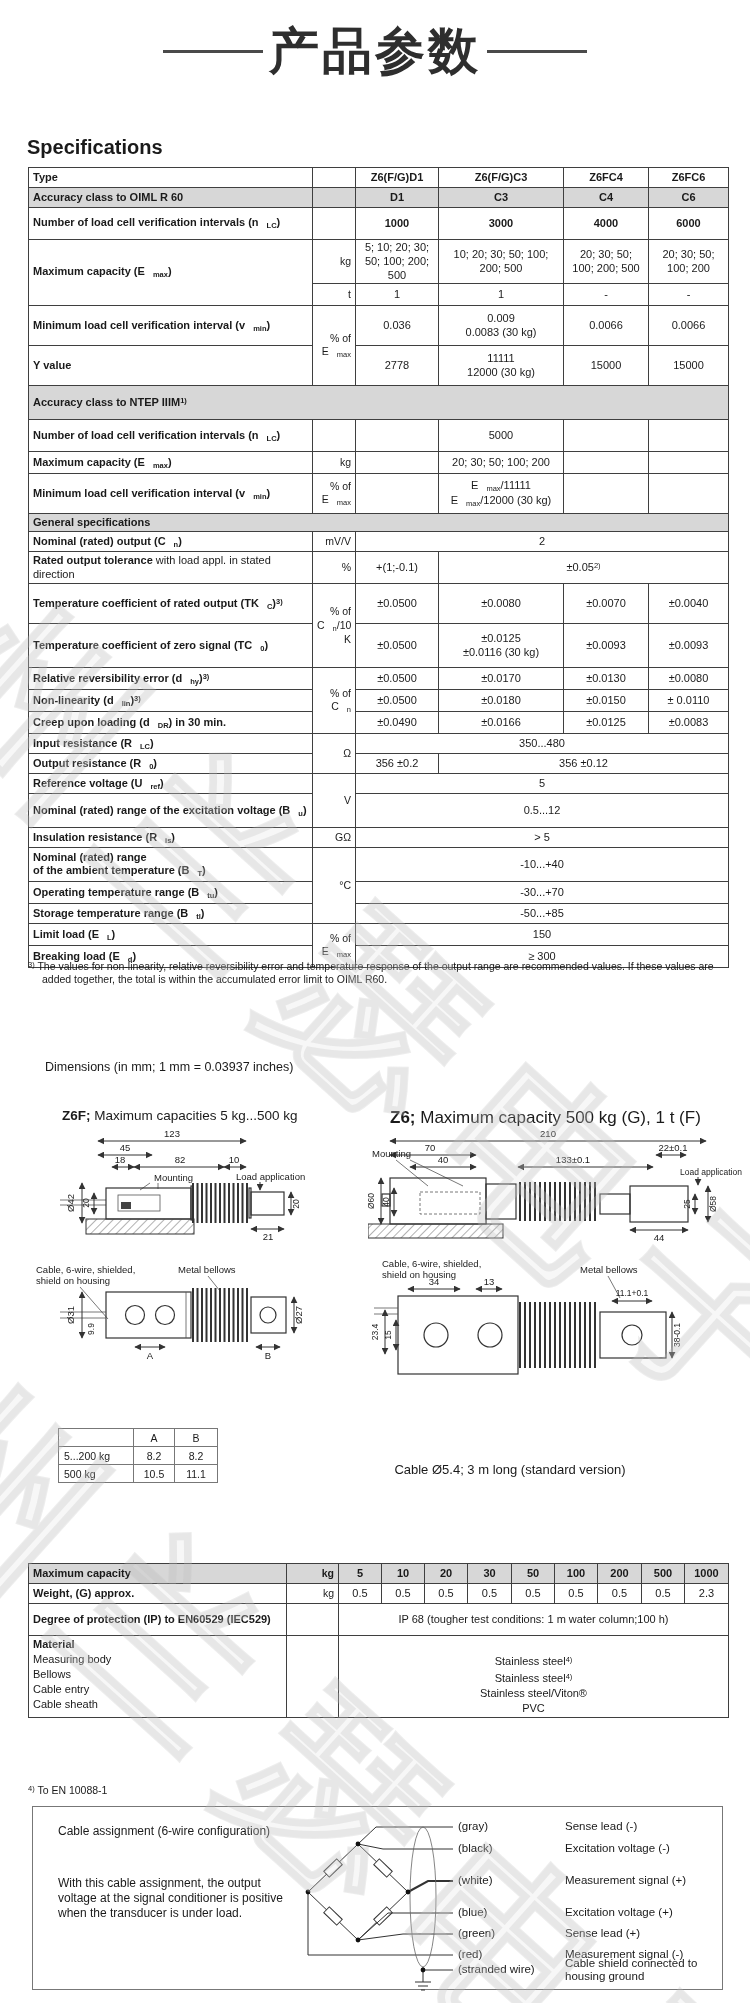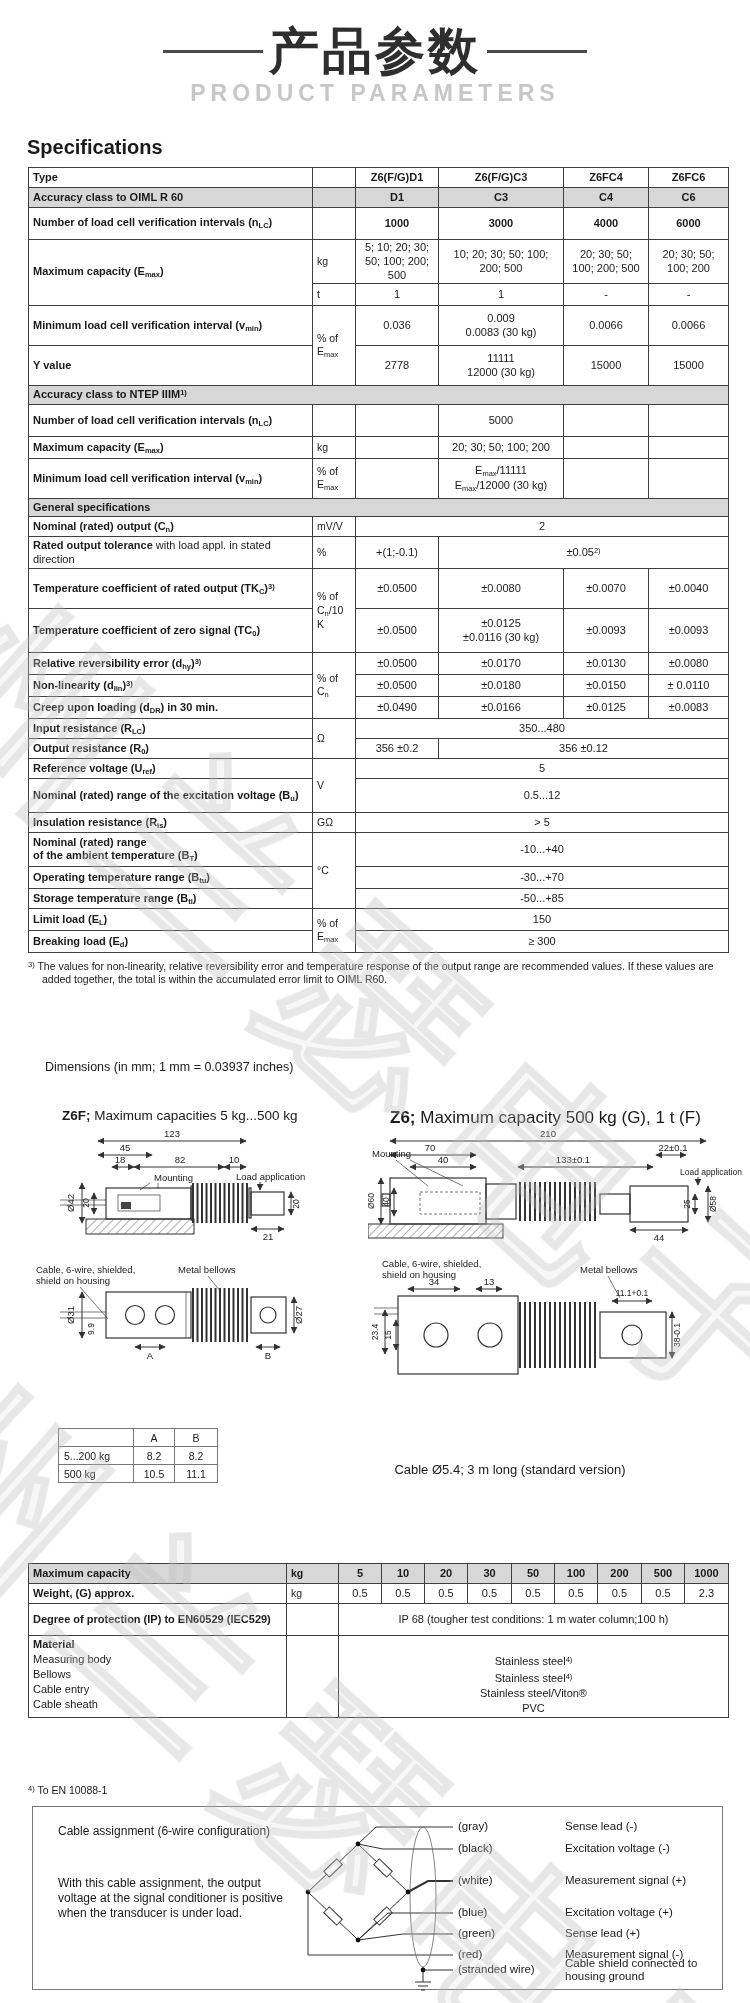--- a/index.html
+++ b/index.html
@@ -12,26 +12,26 @@
   .title-en{position:absolute;top:80px;left:0;width:750px;text-align:center;font-size:23px;color:#c7c7c7;letter-spacing:5px;font-weight:bold;}
   .spec-heading{position:absolute;left:27px;top:136px;font-size:20px;font-weight:bold;}
   
   .wm{position:absolute;font-size:190px;font-weight:bold;white-space:nowrap;letter-spacing:38px;
       color:rgba(190,190,190,0.12);-webkit-text-stroke:2px rgba(190,190,190,0.28);
       transform:rotate(42deg);transform-origin:top left;pointer-events:none;z-index:5;}
   
   table.grid{border-collapse:collapse;table-layout:fixed;font-size:11px;}
   table.grid td{border:1px solid #3f3f3f;padding:1px 4px;vertical-align:middle;line-height:1.25;}
   td.l{text-align:left;font-weight:bold;}
-  td.u{text-align:left;font-size:10.5px;}
+  td.u{text-align:right;font-size:10.5px;}
   td.v{text-align:center;}
   td.b{font-weight:bold;}
   tr.g td{background:#d7d7d7;}
   .n{font-weight:normal;}
-  sub{font-size:7.5px;vertical-align:-2px;}
+  sub{font-size:7.5px;vertical-align:-2px;margin-left:8px;}
   sup{font-size:7.5px;vertical-align:3px;}
   .spec-table{position:absolute;left:28px;top:167px;width:700px;}
   .cap-table{position:absolute;left:28px;top:1563px;width:700px;}
   .matline{line-height:15px;font-weight:normal;}
   .matline.first{font-weight:bold;}
   
   .fnblock{position:absolute;left:28px;top:958px;width:700px;font-size:10.5px;line-height:13px;}
   .fn{padding-left:14px;text-indent:-14px;margin-bottom:3px;}
   .fnote4{position:absolute;left:28px;top:1784px;font-size:10.5px;}
   
@@ -62,21 +62,20 @@
 <div class="page">
 
   <div class="wm" style="top:400px;left:-120px;">广州兰瑟电子</div>
   <div class="wm" style="top:1180px;left:-160px;">广州兰瑟电子</div>
 
   <div class="title-row">
     <div class="title-line"></div>
     <div class="title-zh">产品参数</div>
     <div class="title-line"></div>
   </div>
-  <div class="title-en">PRODUCT PARAMETERS</div>
   <div class="spec-heading">Specifications</div>
 
   <table class="grid spec-table">
     <colgroup>
         <col style="width:284px">
         <col style="width:43px">
         <col style="width:83px">
         <col style="width:125px">
         <col style="width:85px">
         <col style="width:80px">
@@ -129,21 +128,21 @@
       <td class="v">0.0066</td>
       <td class="v">0.0066</td>
     </tr>
     <tr style="height:40px">
       <td class="l">Y value</td>
       <td class="v">2778</td>
       <td class="v">11111<br>12000 (30 kg)</td>
       <td class="v">15000</td>
       <td class="v">15000</td>
     </tr>
-    <tr class="g" style="height:19px">
+    <tr class="g" style="height:34px">
       <td class="l" colspan="6">Accuracy class to NTEP IIIM<sup>1)</sup></td>
     </tr>
     <tr style="height:32px">
       <td class="l">Number of load cell verification intervals (n<sub>LC</sub>)</td>
       <td class="u"></td>
       <td class="v"></td>
       <td class="v">5000</td>
       <td class="v"></td>
       <td class="v"></td>
     </tr>

